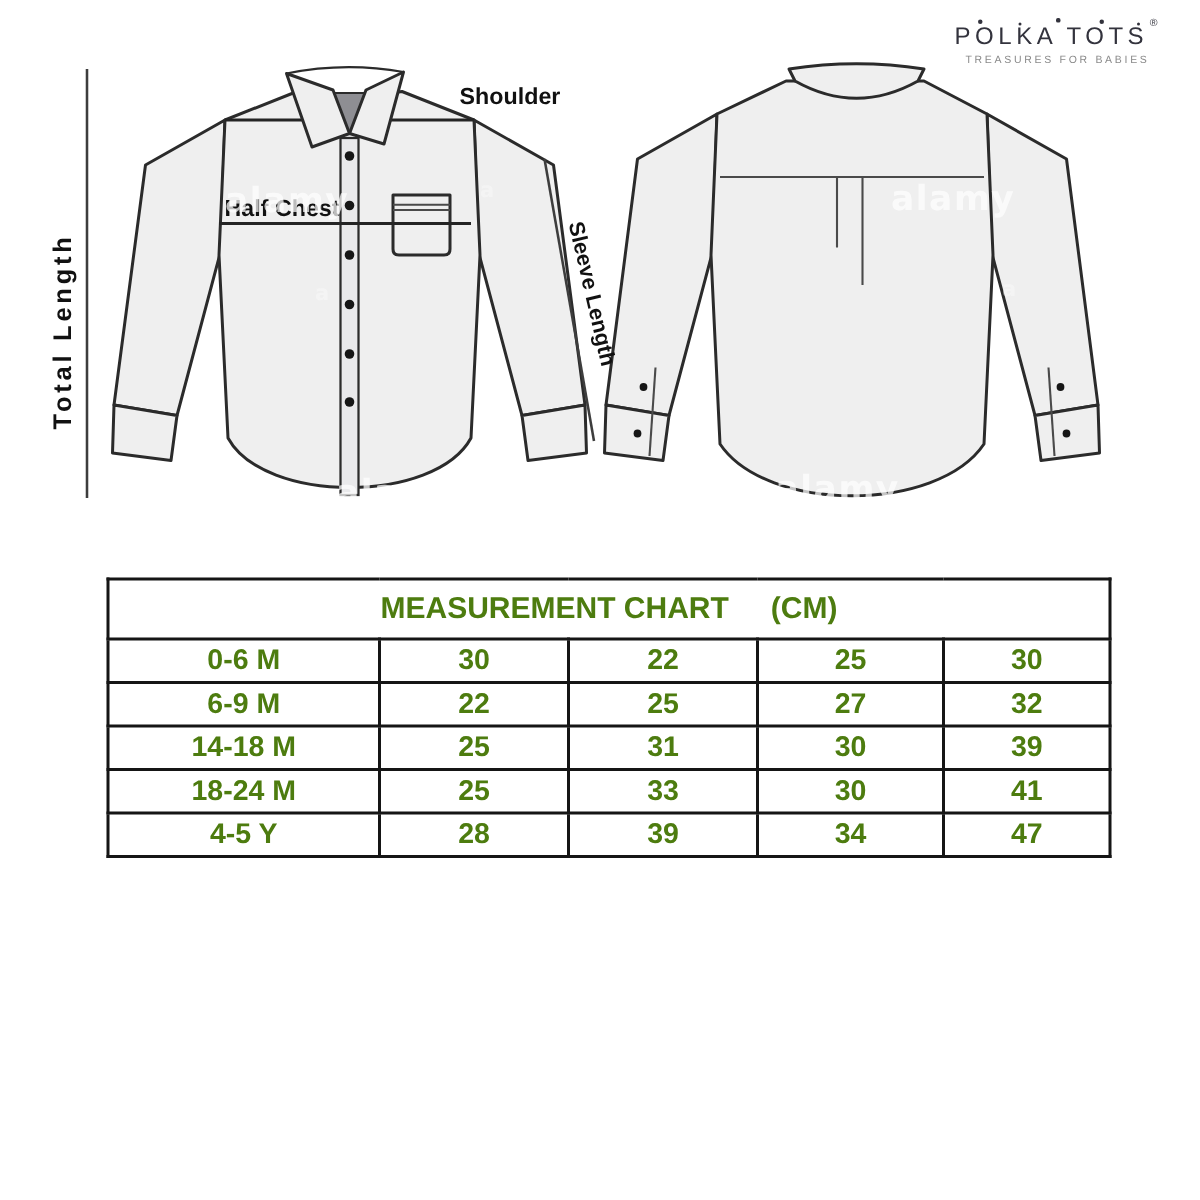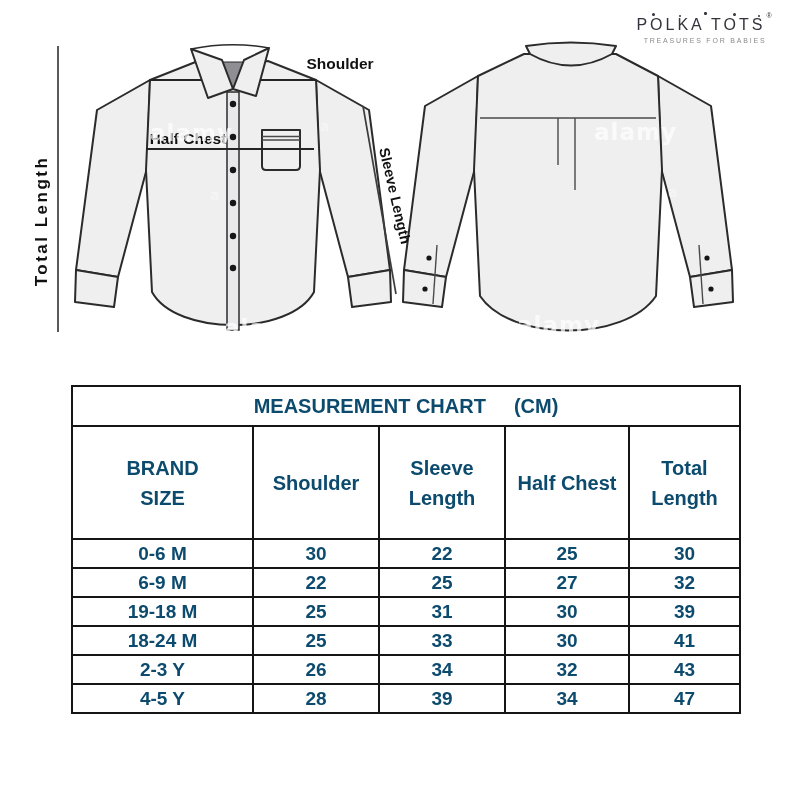--- a/index.html
+++ b/index.html
@@ -28,21 +28,21 @@
   .lbl{font-family:"Liberation Sans",sans-serif;font-weight:bold;font-size:15.5px;fill:#111;}
   .lbl-rot{font-family:"Liberation Sans",sans-serif;font-weight:bold;font-size:17px;
            letter-spacing:2.5px;fill:#111;}
   .lbl-sleeve{font-family:"Liberation Sans",sans-serif;font-weight:bold;font-size:14.5px;fill:#111;}
   .wm{font-family:"DejaVu Sans",sans-serif;font-weight:bold;font-size:23px;fill:#ffffff;
       opacity:.72;letter-spacing:1px;}
   .wm-a{font-family:"DejaVu Sans",sans-serif;font-weight:bold;font-size:14px;fill:#ffffff;opacity:.35;}
 
   
   .size-table{position:absolute;left:71px;top:385px;width:668px;border-collapse:collapse;
-              table-layout:fixed;color:#0c4a6e;}
+              table-layout:fixed;color:#4d7c0f;}
   .size-table th,.size-table td{border:2.5px solid #151515;text-align:center;
               vertical-align:middle;padding:0;}
   .title-row th{height:38px;font-size:20px;font-weight:bold;}
   .title-row .unit{margin-left:28px;}
   .header-row th{height:111px;font-size:20px;font-weight:bold;line-height:1.5;}
   .header-row th span{display:block;}
   .size-table tbody td{height:27px;font-size:19px;font-weight:bold;}
 </style>
 </head>
 <body>
@@ -131,80 +131,51 @@
         <col style="width:126px">
       <col style="width:124px">
         <col style="width:111px">
     </colgroup>
     <thead>
       <tr class="title-row">
         <th colspan="5">
           <span>MEASUREMENT CHART</span><span class="unit">(CM)</span>
         </th>
       </tr>
-      <tr class="header-row">
-        <th>
-          <span>BRAND</span>
-          <span>SIZE</span>
-        </th>
-        <th>
-          <span>Shoulder</span>
-          <span></span>
-        </th>
-        <th>
-          <span>Sleeve</span>
-          <span>Length</span>
-        </th>
-        <th>
-          <span>Half Chest</span>
-          <span></span>
-        </th>
-        <th>
-          <span>Total</span>
-          <span>Length</span>
-        </th>
-      </tr>
     </thead>
     <tbody>
       <tr>
         <td>0-6 M</td>
         <td>30</td>
         <td>22</td>
         <td>25</td>
         <td>30</td>
       </tr>
       <tr>
         <td>6-9 M</td>
         <td>22</td>
         <td>25</td>
         <td>27</td>
         <td>32</td>
       </tr>
       <tr>
-        <td>19-18 M</td>
+        <td>14-18 M</td>
         <td>25</td>
         <td>31</td>
         <td>30</td>
         <td>39</td>
       </tr>
       <tr>
         <td>18-24 M</td>
         <td>25</td>
         <td>33</td>
         <td>30</td>
         <td>41</td>
       </tr>
       <tr>
-        <td>2-3 Y</td>
-        <td>26</td>
-        <td>34</td>
-        <td>32</td>
-        <td>43</td>
-      </tr>
-      <tr>
         <td>4-5 Y</td>
         <td>28</td>
         <td>39</td>
         <td>34</td>
         <td>47</td>
       </tr>
     </tbody>
   </table>
 </div>
 

